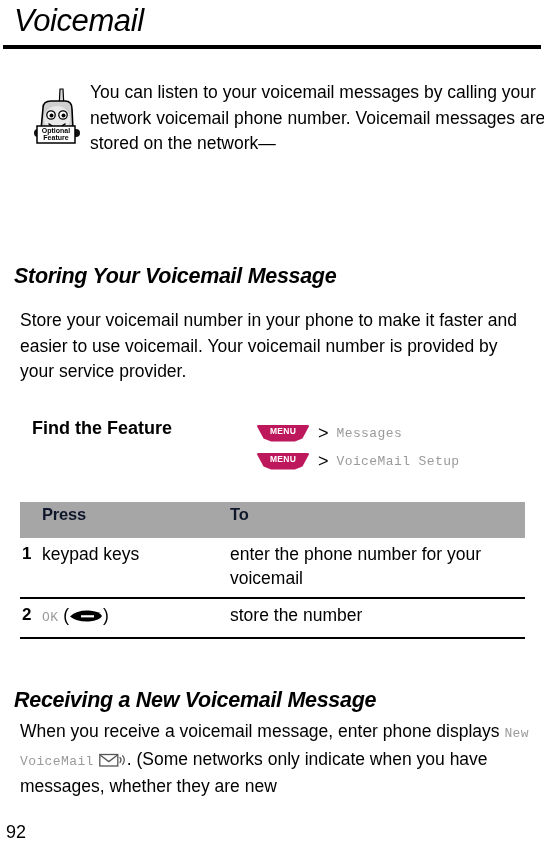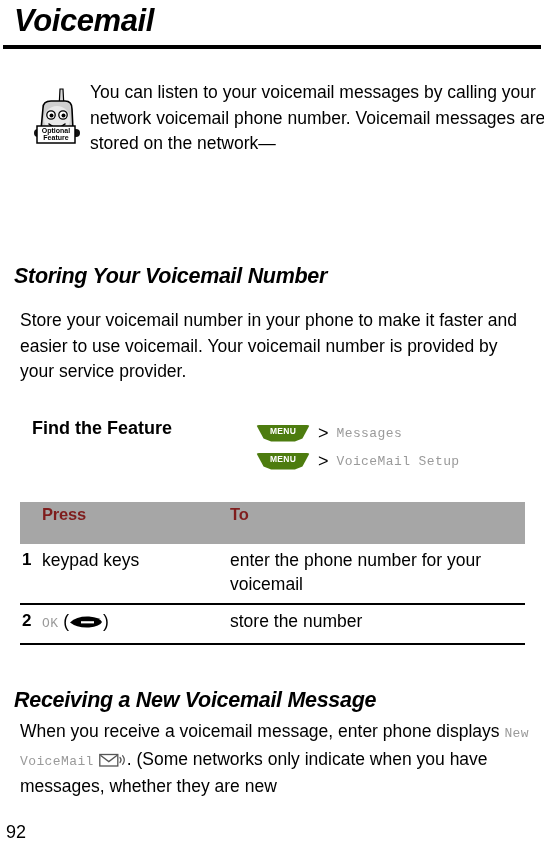--- a/index.html
+++ b/index.html
@@ -15,21 +15,21 @@
     color: #000000;
     overflow: hidden;
   }
 
   
   .page-title {
     position: absolute;
     left: 14px;
     top: 2px;
     font-size: 31px;
-    font-weight: bold;
+    font-weight: normal;
     font-style: italic;
     letter-spacing: -0.4px;
     line-height: 38px;
   }
   .title-rule {
     position: absolute;
     left: 3px;
     top: 45px;
     width: 538px;
     height: 4px;
@@ -106,21 +106,21 @@
     display: flex;
     align-items: center;
     height: 28px;
     gap: 7px;
   }
   .menu-key {
     display: inline-block;
     position: relative;
     width: 54px;
     height: 17px;
-    background: #4d7c0f;
+    background: #be185d;
     clip-path: polygon(0% 0%, 100% 0%, 86% 82%, 72% 100%, 28% 100%, 14% 82%);
     border-radius: 3px 3px 0 0;
   }
   .menu-key span {
     position: absolute;
     left: 0; right: 0;
     top: 1px;
     text-align: center;
     color: #ffffff;
     font-size: 8.5px;
@@ -144,25 +144,25 @@
   
   .steps-table {
     position: absolute;
     left: 20px;
     top: 502px;
     width: 505px;
     border-collapse: collapse;
   }
   .steps-table th {
     background: #a6a6a6;
-    color: #7f1d1d;
+    color: #0f172a;
     font-size: 16.5px;
     font-weight: bold;
     text-align: left;
-    padding: 3px 0 20px 0;
+    padding: 3px 0 14px 0;
     letter-spacing: -0.2px;
   }
   .th-num { width: 22px; }
   .th-press { width: 188px; }
   .steps-table td {
     font-size: 17.5px;
     line-height: 24px;
     vertical-align: top;
     padding: 4px 6px 7px 0;
     border-bottom: 2px solid #000000;
@@ -228,21 +228,21 @@
       <circle cx="46" cy="47" r="4" fill="#111"></circle>
 
       <rect x="7" y="40" width="38" height="17" fill="#ffffff" stroke="#000" stroke-width="1.5"></rect>
       <text x="26" y="47.2" text-anchor="middle" font-family="Liberation Sans, sans-serif" font-size="7" font-weight="bold" fill="#000">Optional</text>
       <text x="26" y="54.4" text-anchor="middle" font-family="Liberation Sans, sans-serif" font-size="7" font-weight="bold" fill="#000">Feature</text>
     </svg>
   </div>
   <div class="note-text">You can listen to your voicemail messages by calling your network voicemail phone number. Voicemail messages are stored on the network—</div>
 </div>
 
-<div class="section-heading" id="heading-storing">Storing Your Voicemail Number</div>
+<div class="section-heading" id="heading-storing">Storing Your Voicemail Message</div>
 <div class="body-para" id="para-storing">Store your voicemail number in your phone to make it faster and easier to use voicemail. Your voicemail number is provided by your service provider.</div>
 
 <div class="fff-label">Find the Feature</div>
 <div class="fff-paths">
   <div class="fff-line">
     <span class="menu-key">
       <span>MENU</span>
     </span>
     <span class="gt">&gt;</span>
     <span class="mono-gray">Messages</span>

